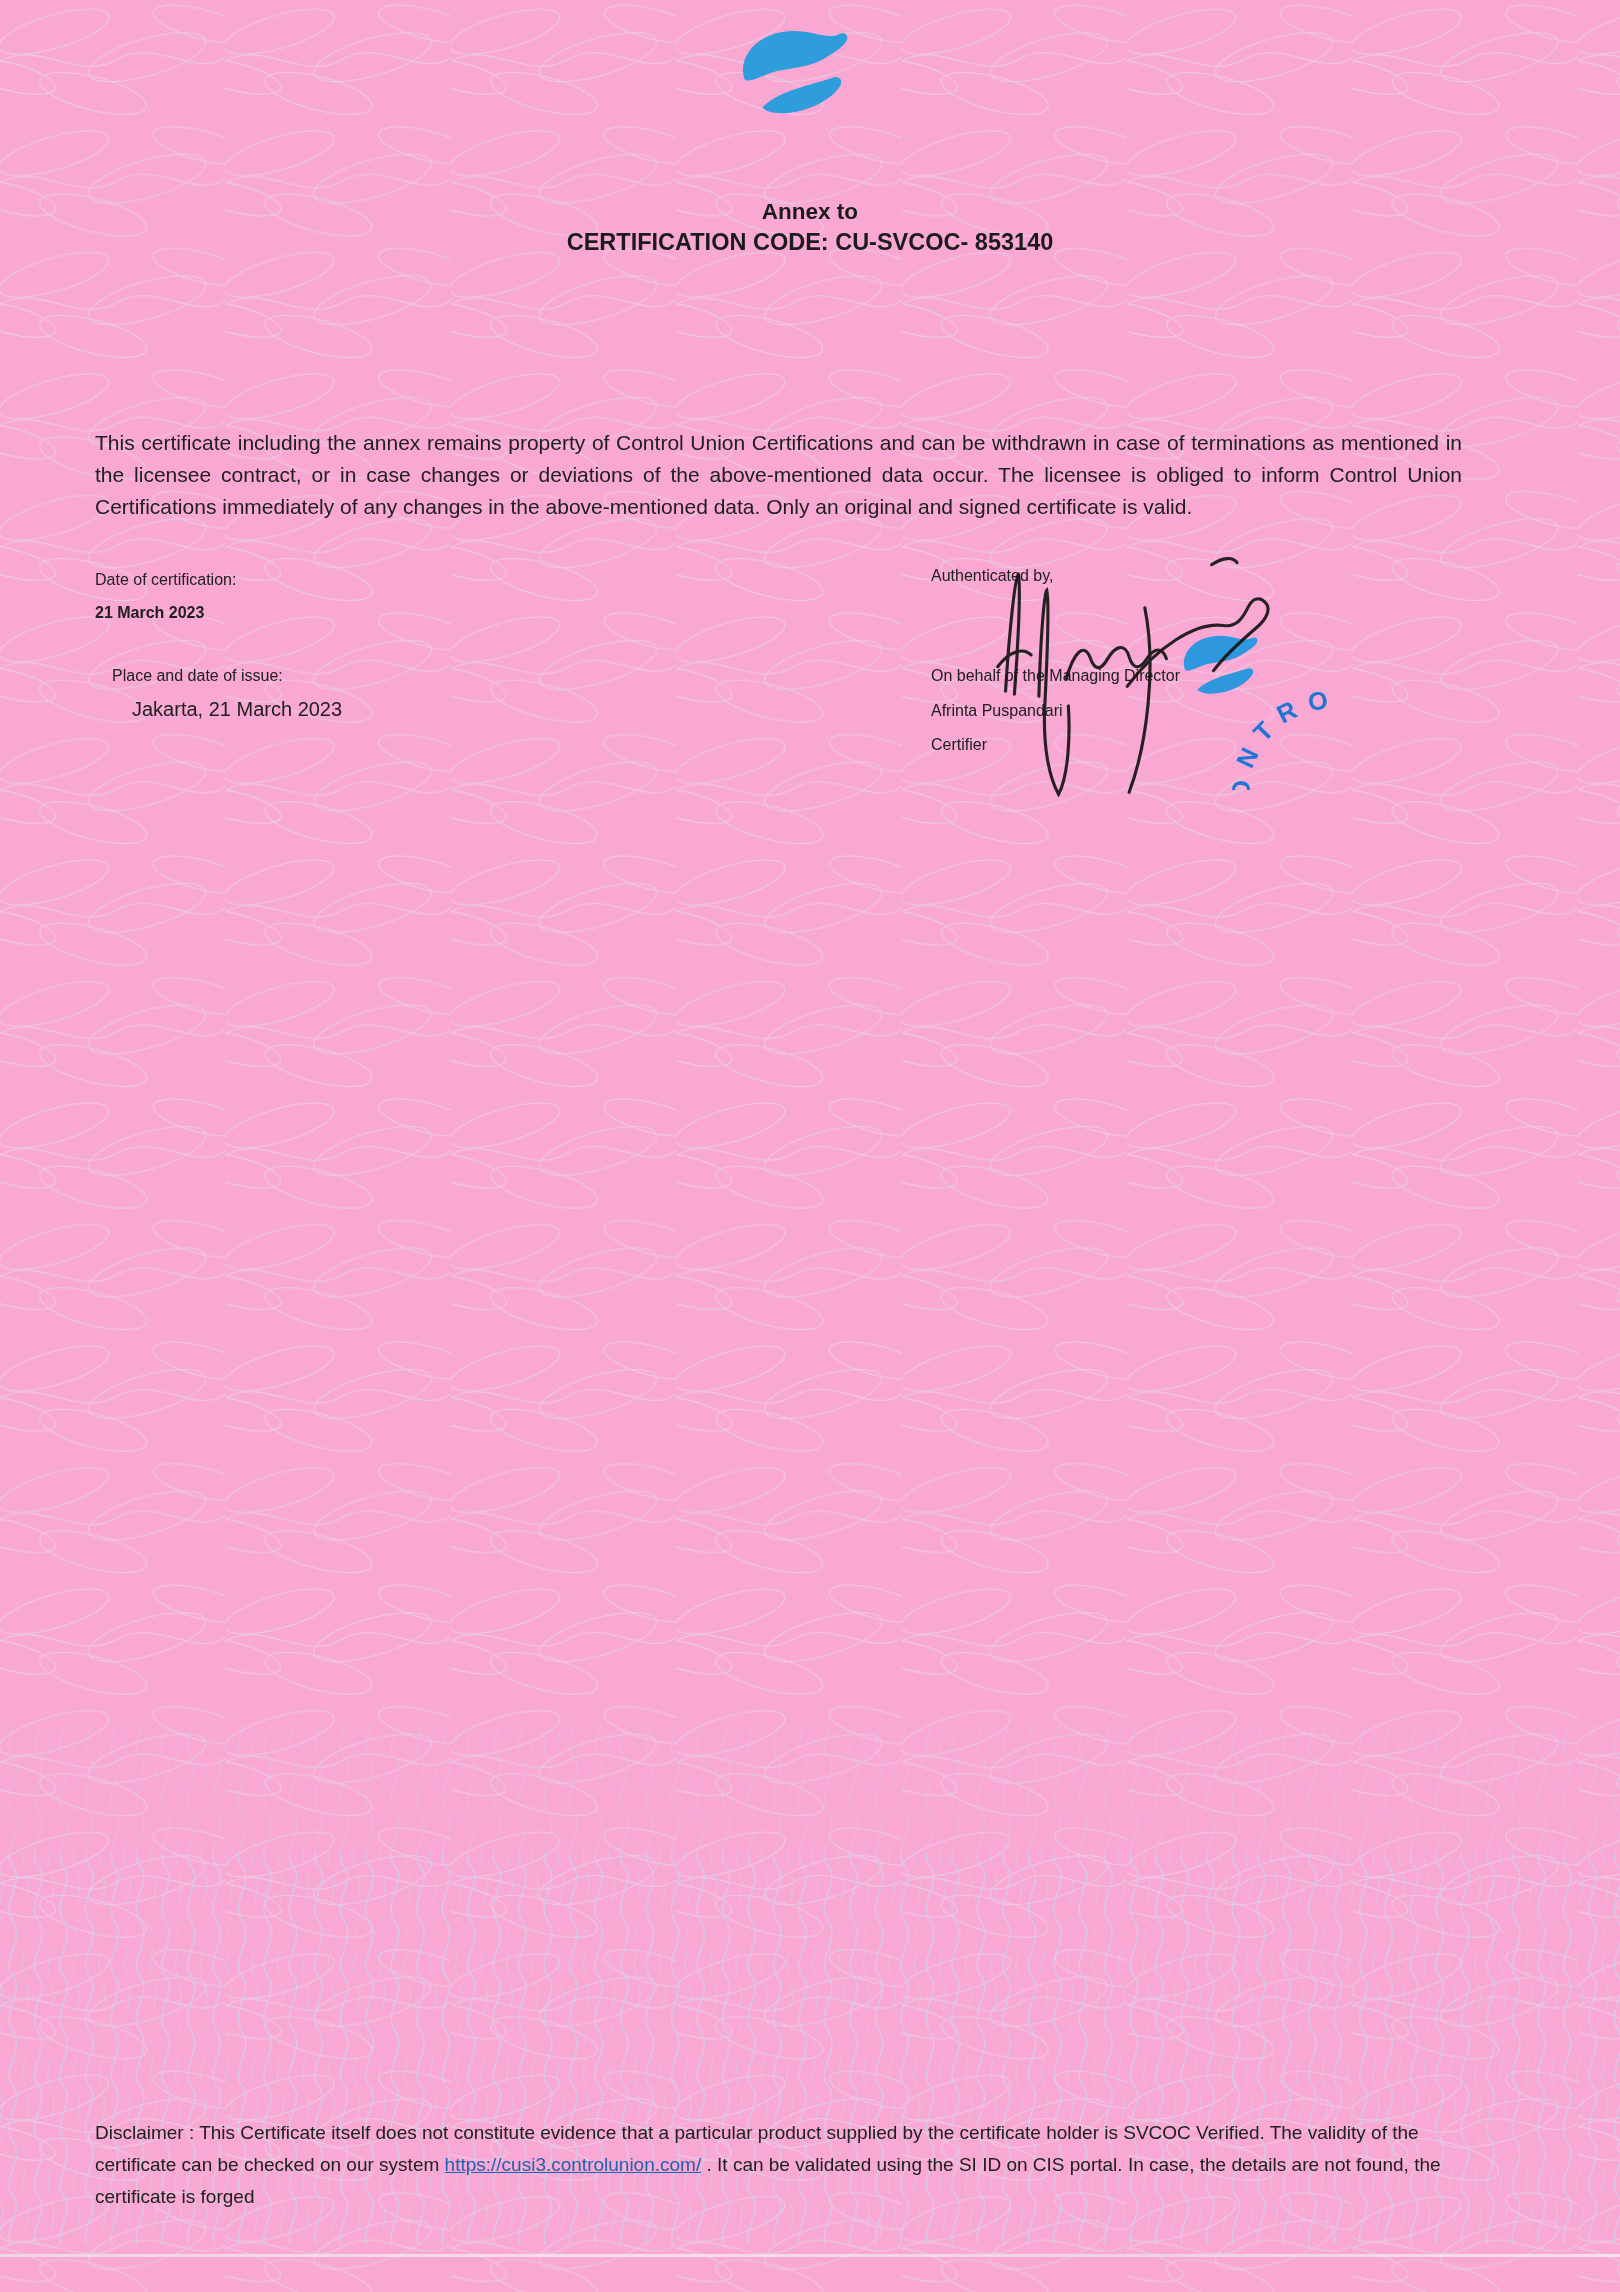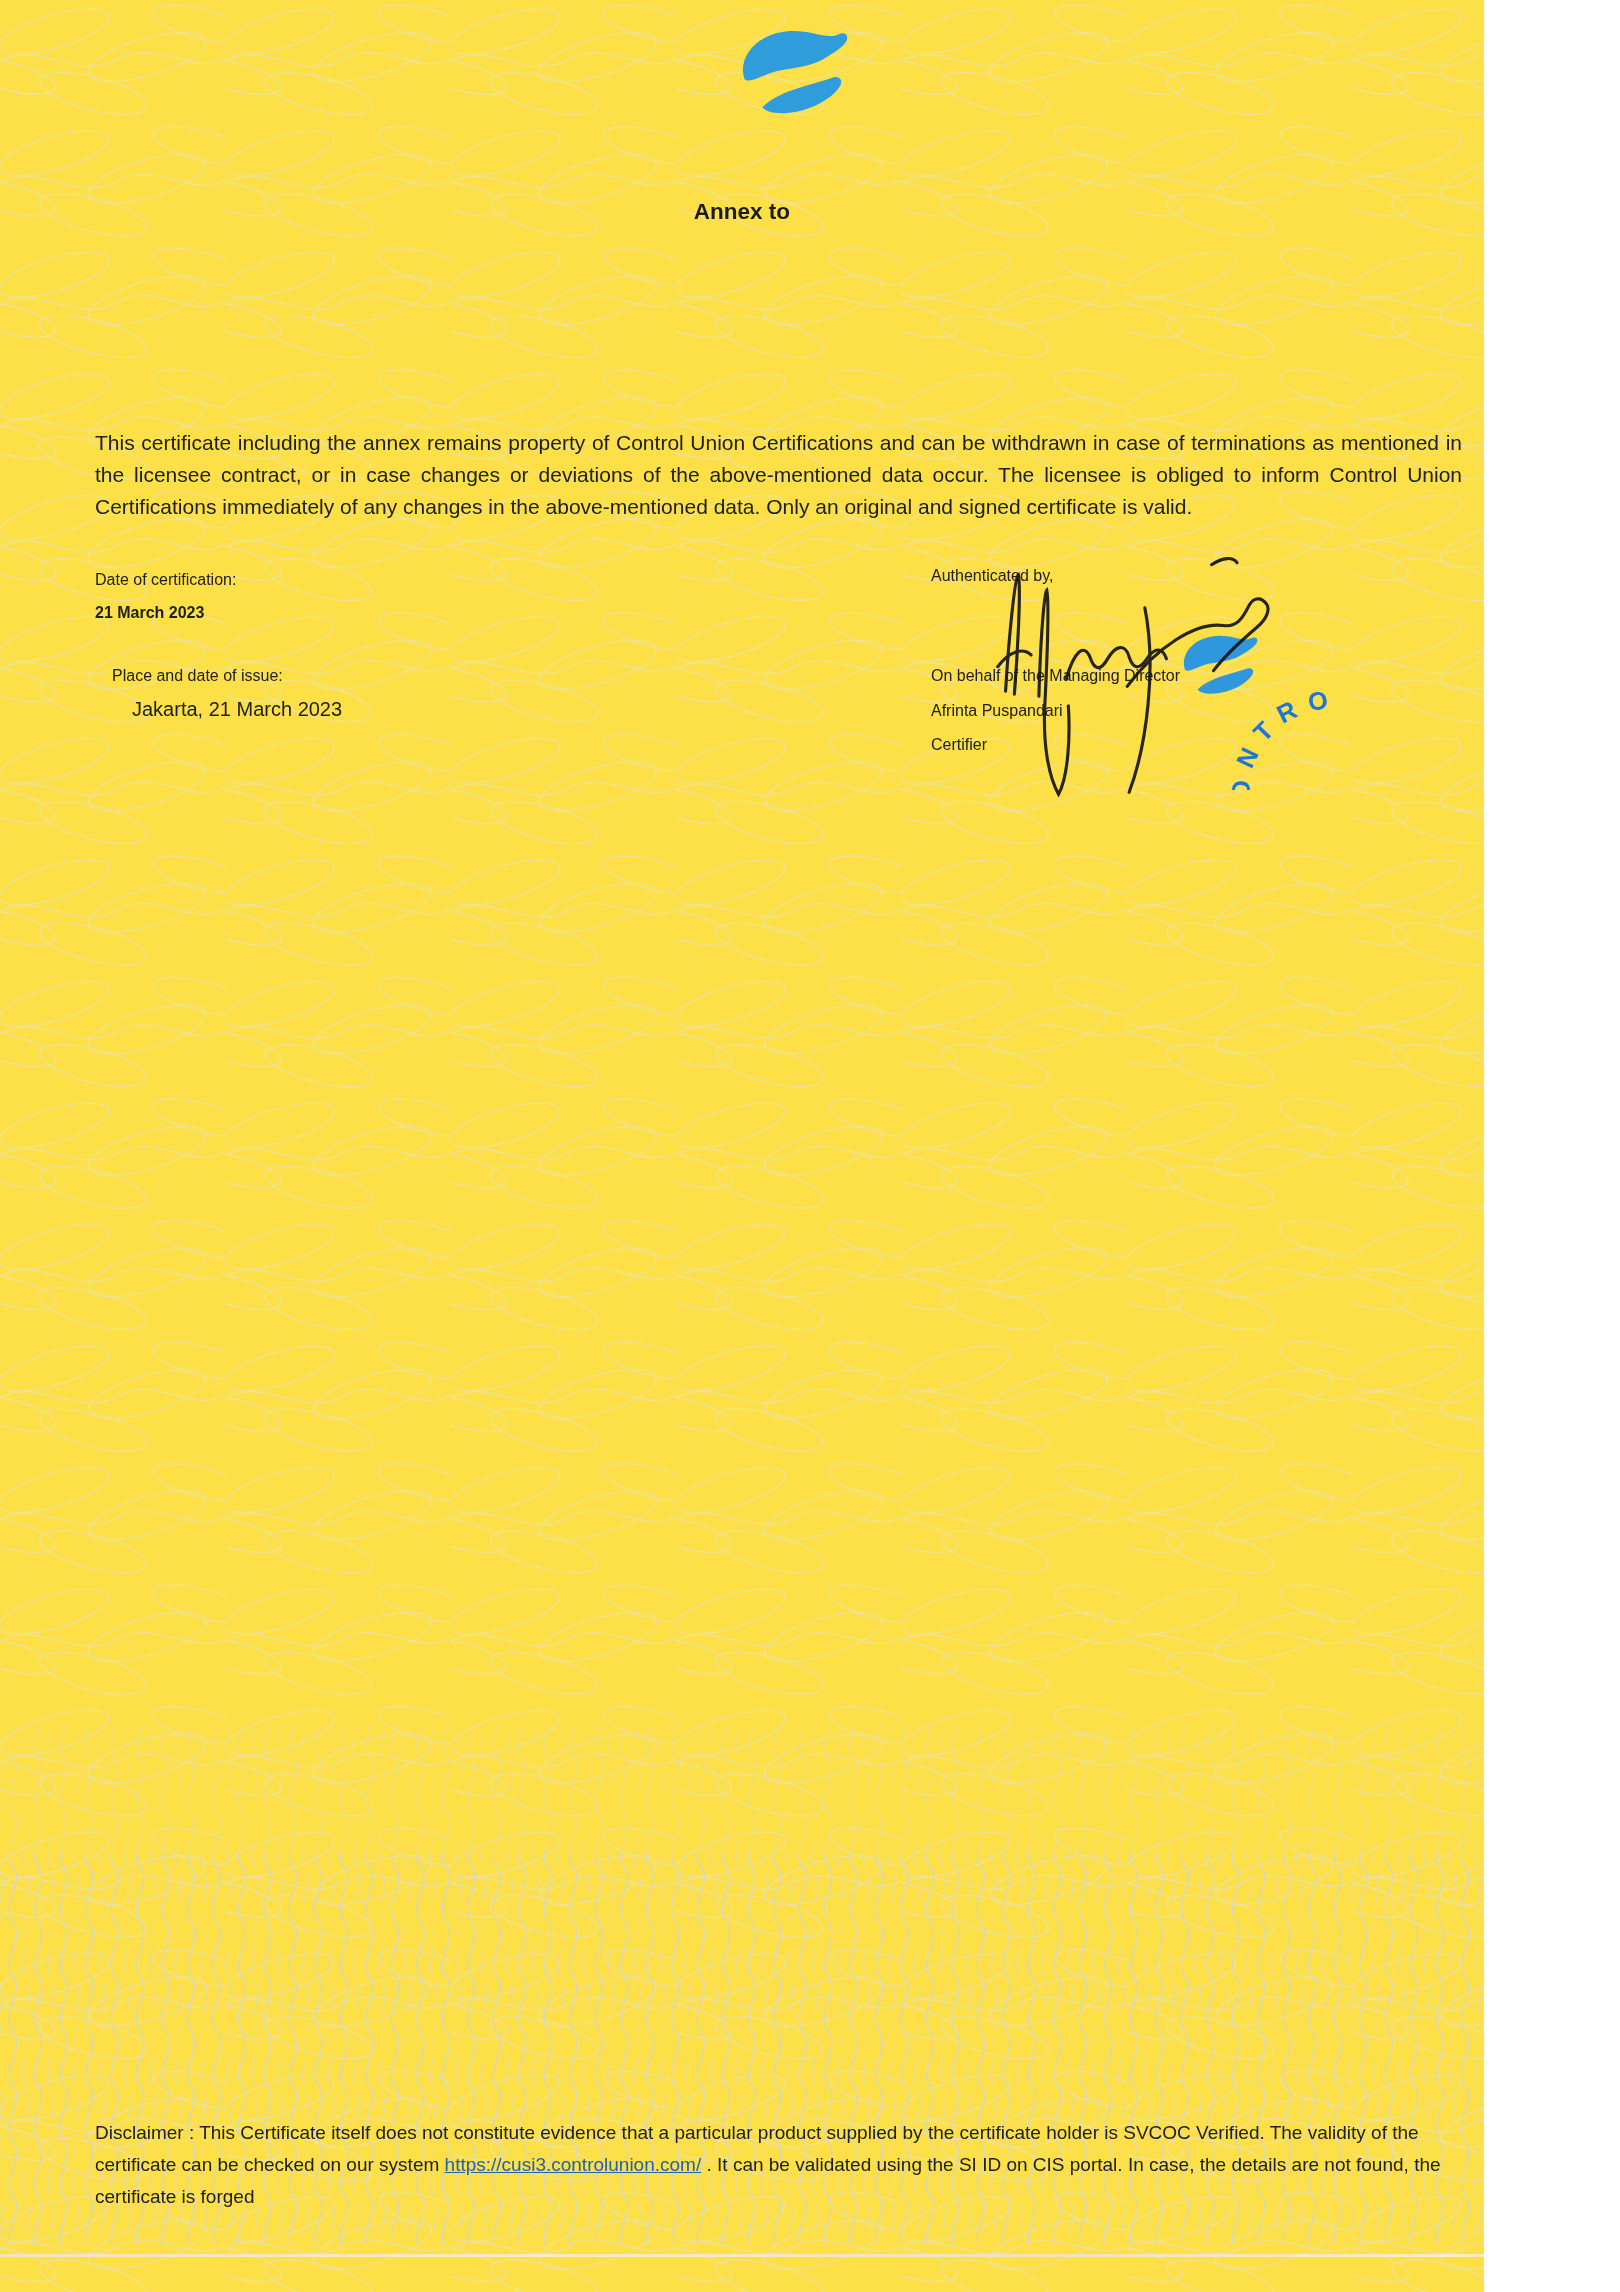--- a/index.html
+++ b/index.html
@@ -1,21 +1,21 @@
 <!DOCTYPE html>
 <html><head>
 <meta charset="utf-8">
 <style>
   html,body{margin:0;padding:0;}
   body{background:#ffffff;}
   .page{
     position:relative;
-    width:1484px;
+    width:1620px;
     height:2293px;
-    background:#fde047;
+    background:#f9a8d4;
     font-family:"Liberation Sans", sans-serif;
     color:#1f1f1f;
     overflow:hidden;
   }
   .bg-svg{position:absolute;left:0;top:0;z-index:0;}
   .content{position:absolute;left:0;top:0;width:100%;height:100%;z-index:2;}
   .logo-svg{position:absolute;left:731px;top:19.6px;width:125px;height:108px;}
   .h-center{position:absolute;left:0;width:100%;text-align:center;font-weight:700;color:#1b1b1b;}
   .h-annex{top:199px;font-size:22.5px;}
   .h-code{top:229px;font-size:23.5px;}
@@ -84,20 +84,21 @@
   <div class="bottom-smudge"></div>
 
   <div class="content">
 
     <svg class="logo-svg" viewBox="0 0 120 100" aria-hidden="true">
       <path d="M13,55 C6,34 24,14 48,10 C74,5 90,18 103,12 C110,9 113,13 111,18 C108,24 98,30 88,36 C72,45 52,44 38,49 C27,53 18,59 13,55 Z" fill="#2f9ddb"></path>
       <path d="M30,82 C46,66 72,62 96,54 C103,51 108,55 105,61 C100,70 86,80 68,85 C52,89 36,89 30,82 Z" fill="#2f9ddb"></path>
     </svg>
 
     <div class="h-center h-annex">Annex to</div>
+    <div class="h-center h-code">CERTIFICATION CODE: CU-SVCOC- 853140</div>
 
     <p class="paragraph">This certificate including the annex remains property of Control Union Certifications and can be withdrawn in case of terminations as mentioned in the licensee contract, or in case changes or deviations of the above-mentioned data occur. The licensee is obliged to inform Control Union Certifications immediately of any changes in the above-mentioned data. Only an original and signed certificate is valid.</p>
 
     <div class="label-block lbl-datecert">Date of certification:</div>
     <div class="label-block val-datecert">21 March 2023</div>
     <div class="label-block lbl-issue">Place and date of issue:</div>
     <div class="label-block val-issue">Jakarta, 21 March 2023</div>
 
     <div class="label-block lbl-authby">Authenticated by,</div>
     <div class="label-block lbl-onbehalf">On behalf of the Managing Director</div>

